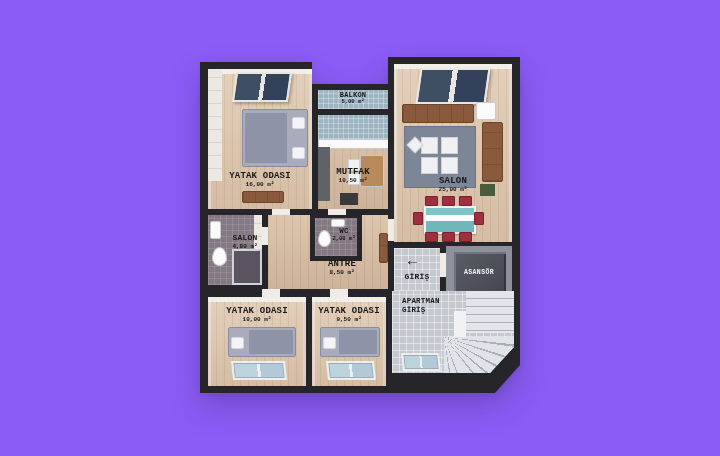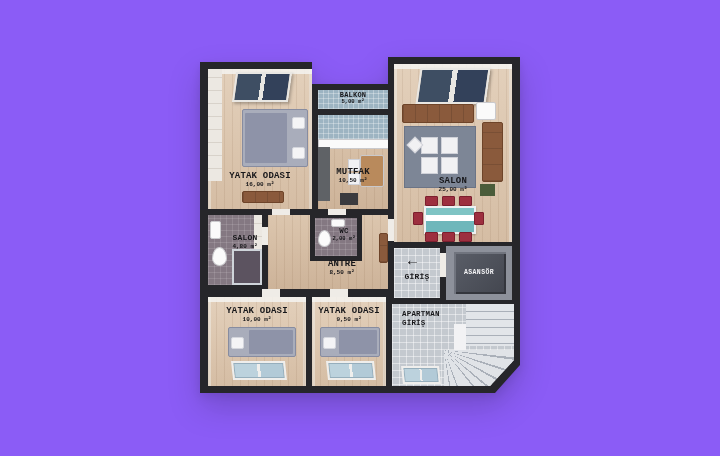--- a/index.html
+++ b/index.html
@@ -191,21 +191,21 @@
         <div>YATAK ODASI</div>
         <div class="rarea">9,50 m²</div>
       </div>
       <div class="bed" style="left:8px;top:30px;width:58px;height:28px;">
         <div class="blanket" style="right:2px;width:38px;"></div>
         <div class="pillow" style="left:2px;top:9px;"></div>
       </div>
       <div class="fwindow" style="left:15px;bottom:6px;width:44px;height:15px;"></div>
     </div>
 
-    <div class="room tile-gray" style="left:192px;top:247px;width:122px;height:88px;clip-path:polygon(0 0,122px 0,122px 56px,98px 82px,0 82px);">
+    <div class="room tile-gray" style="left:192px;top:234px;width:122px;height:88px;clip-path:polygon(0 0,122px 0,122px 56px,98px 82px,0 82px);">
       <div class="stairsteps-v" style="right:0;top:0;width:48px;height:42px;"></div>
       <div class="stairfan" style="right:0;bottom:0;width:70px;height:42px;"></div>
       <div class="counter-dark" style="left:62px;top:20px;width:12px;height:26px;background:#f2f2f4;"></div>
       <div class="rlabel" style="top:6px;left:10px;width:60px;text-align:left;font-size:7.5px;line-height:9px;">
         <div>APARTMAN</div>
         <div>GİRİŞ</div>
       </div>
       <div class="fwindow" style="left:10px;bottom:8px;width:34px;height:14px;"></div>
     </div>
 

